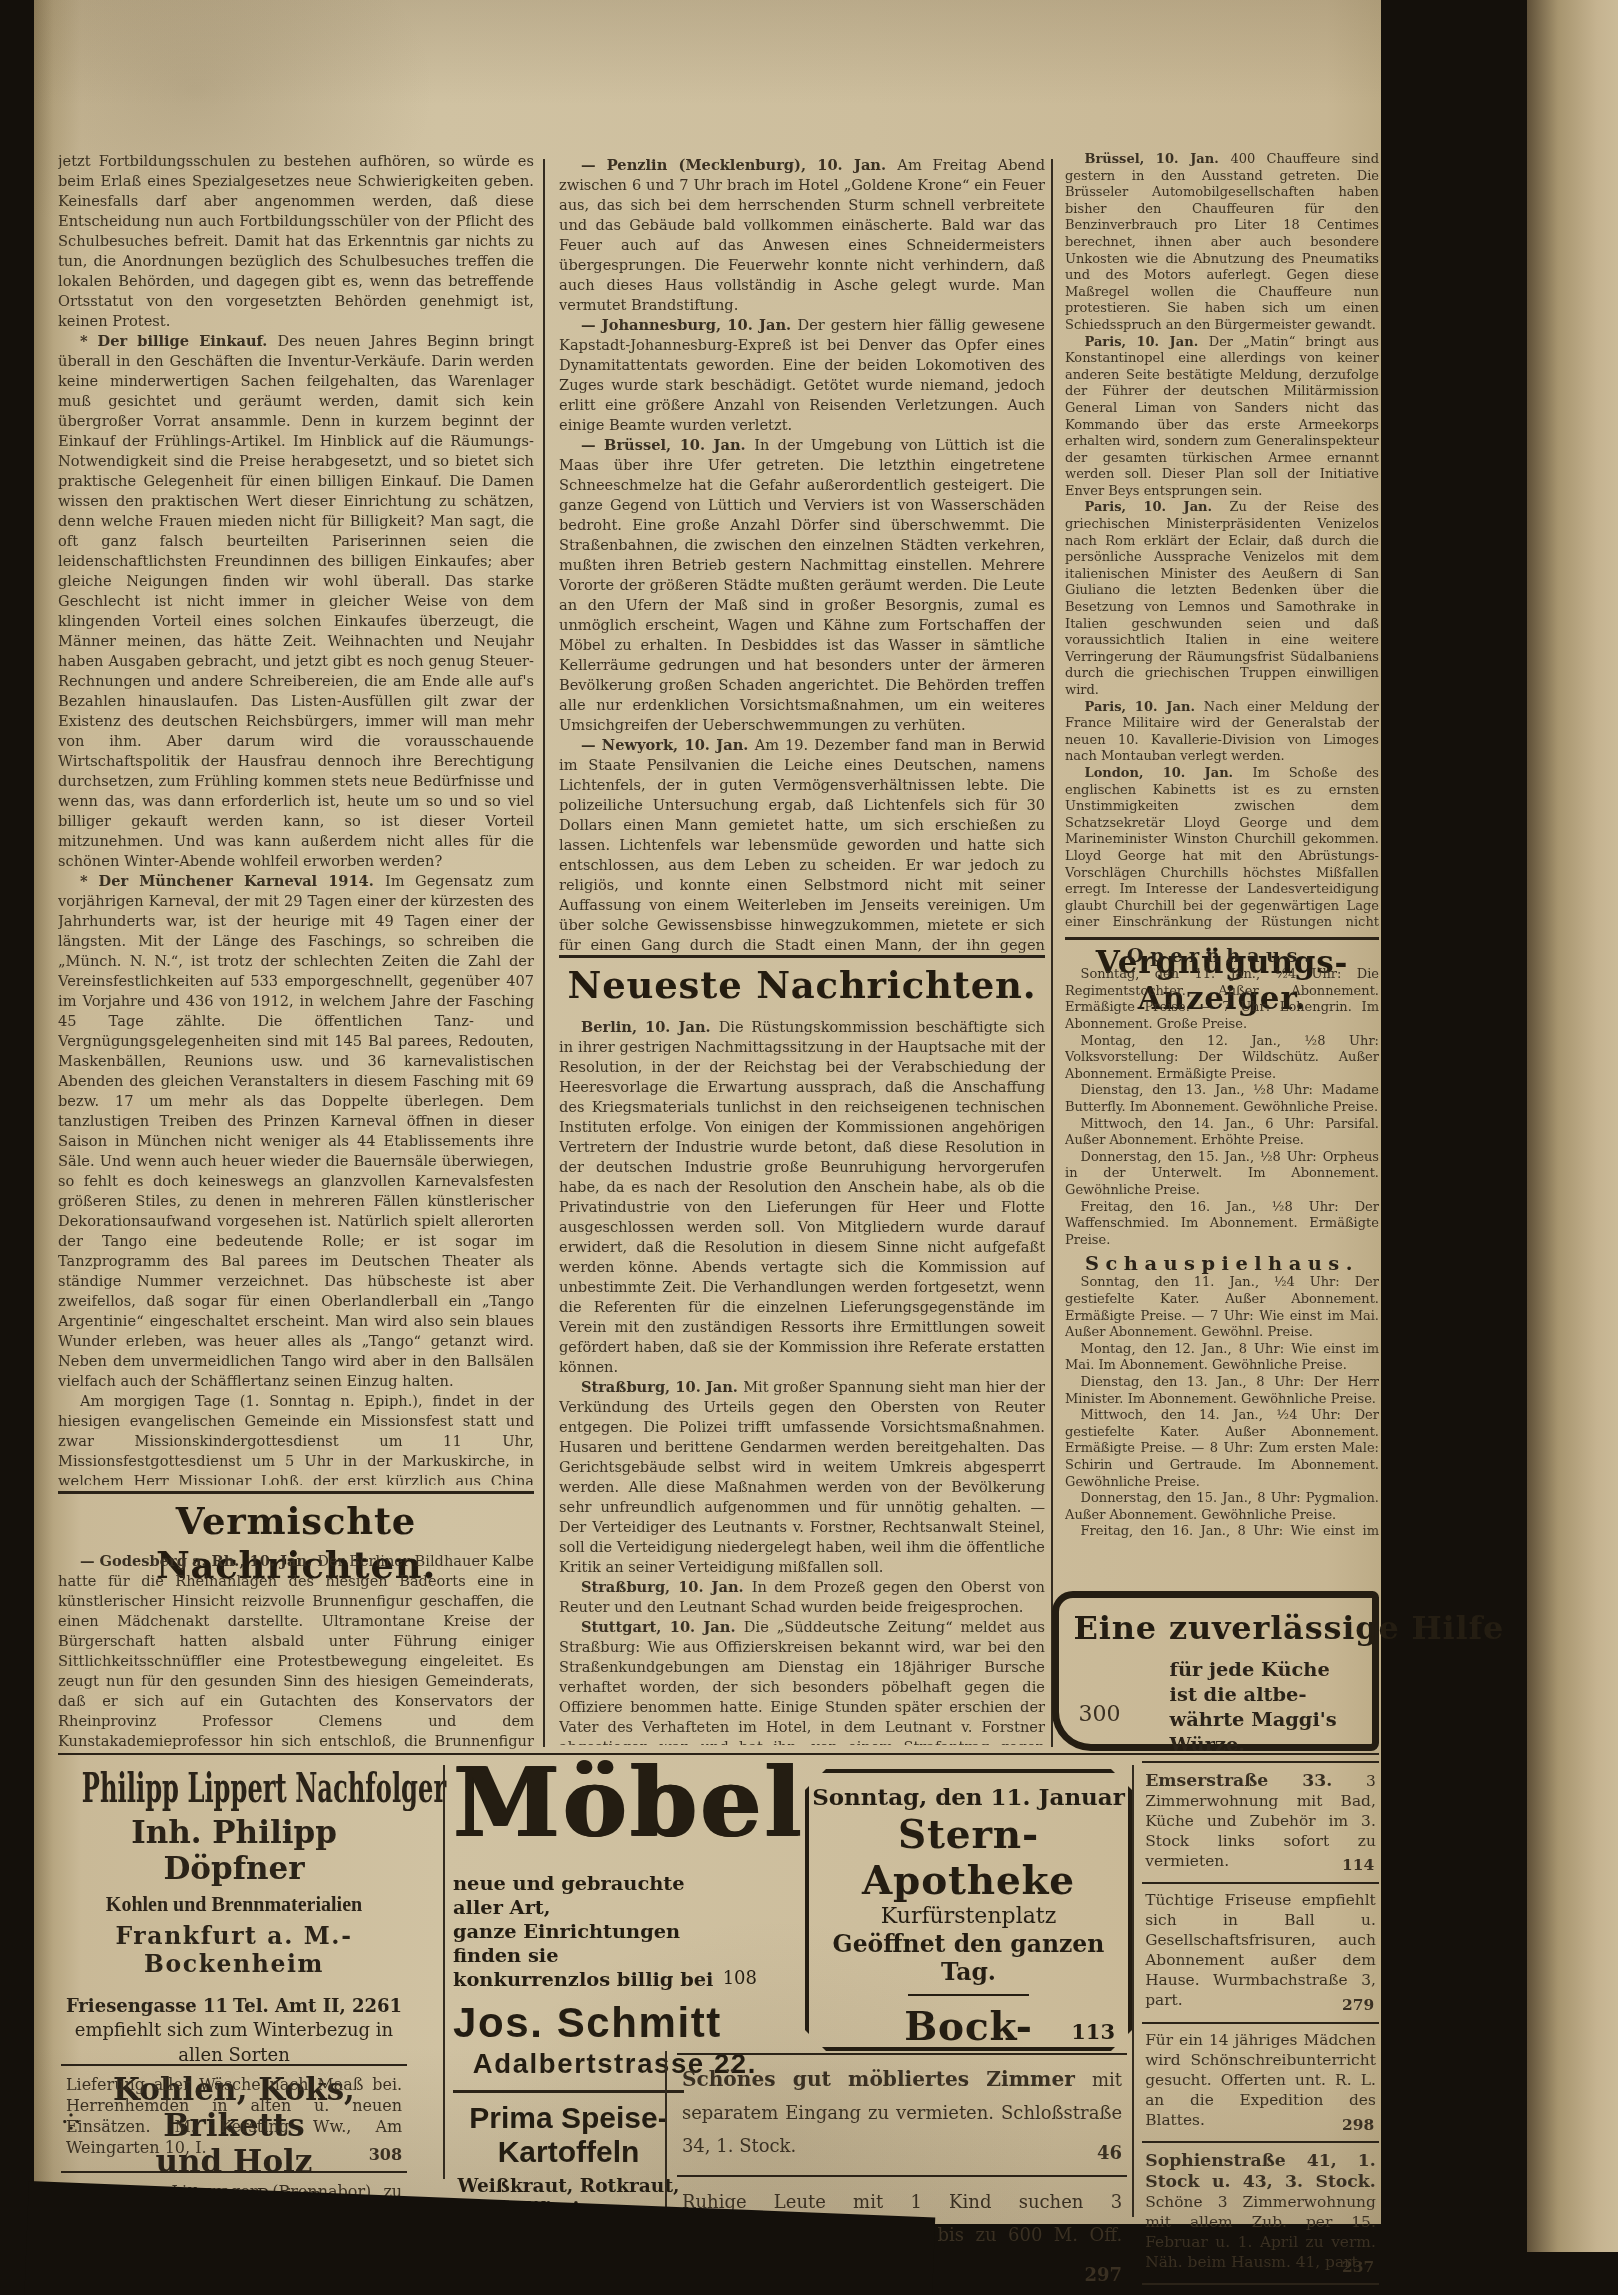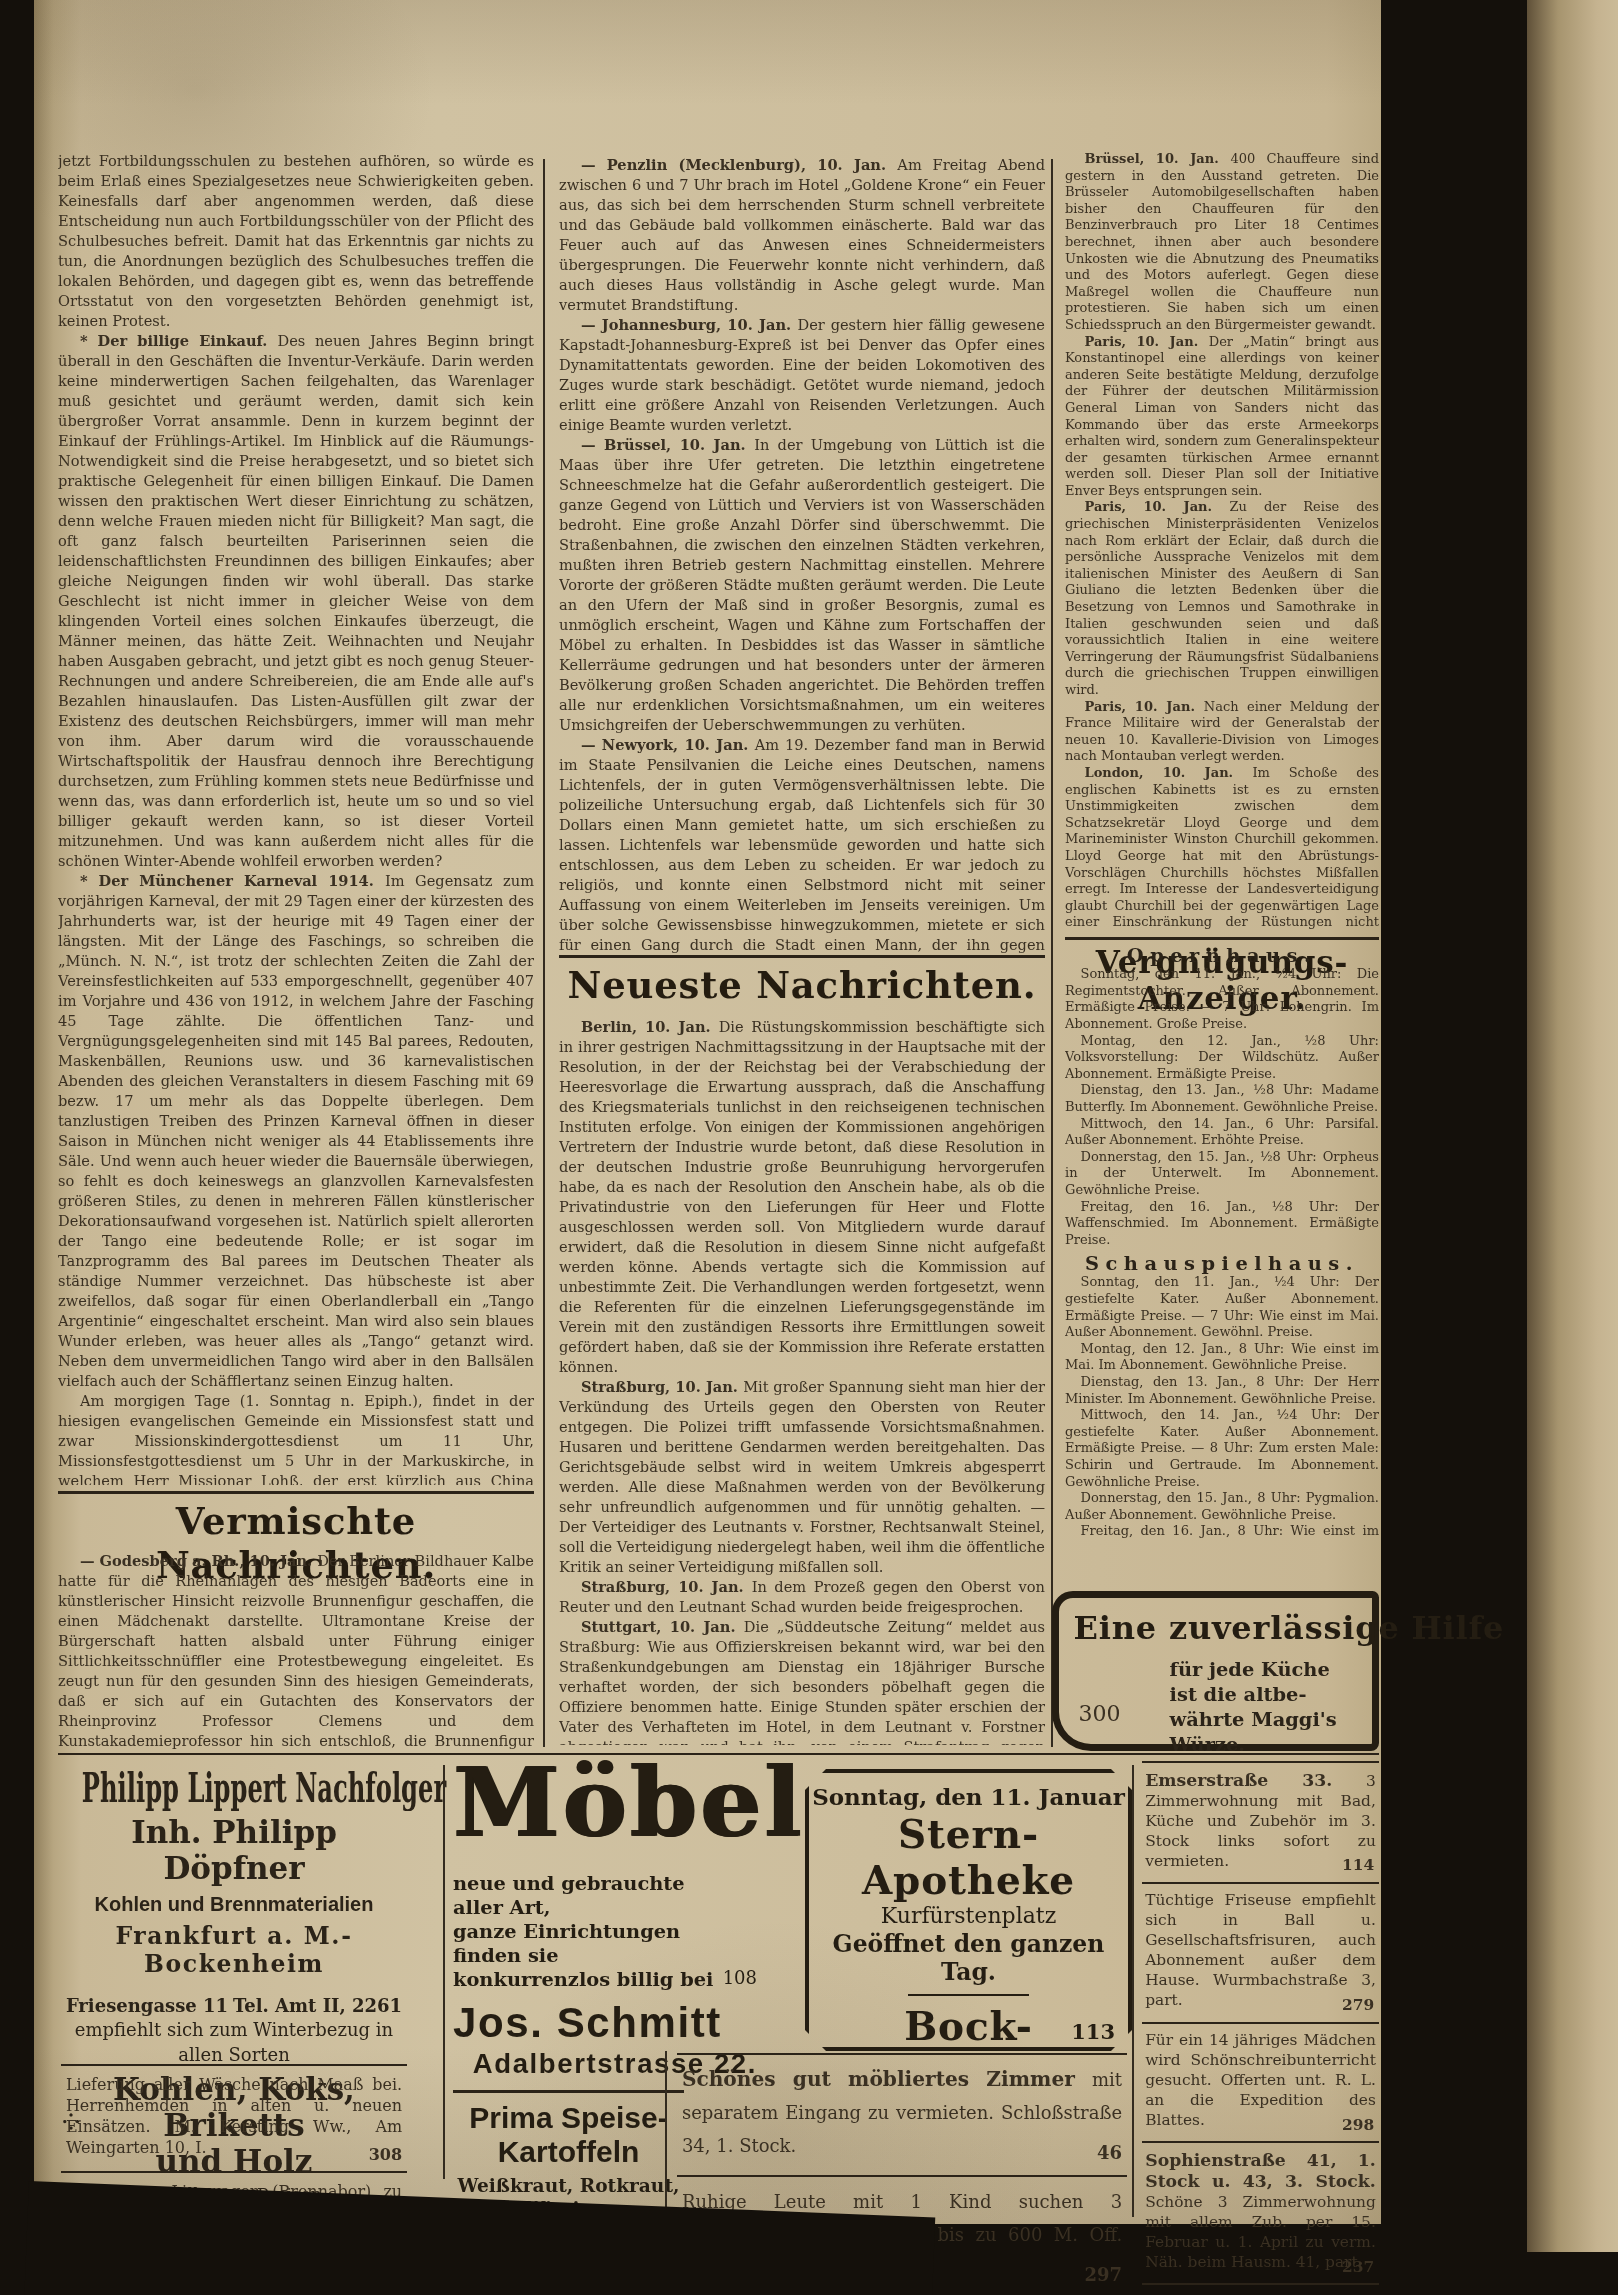--- a/index.html
+++ b/index.html
@@ -36,21 +36,21 @@
   .maggi-frame{box-sizing:border-box;width:100%;height:100%;border:7.3px solid #241d12;
     border-radius:21px 6.5px 8px 39px;padding:11.3px 11.3px 6.5px 14.6px;position:relative}
   .maggi-title{font-size:32px;font-weight:bold;color:#241d12;letter-spacing:0.8px;white-space:nowrap}
   .maggi-lines{margin-top:9.7px;padding-left:96px;font-size:19.4px;line-height:25px;font-weight:bold;color:#2b2318}
   .maggi-num{position:absolute;left:19.4px;bottom:18px;font-size:22px;color:#3a3022}
   
   .sans{font-family:"Liberation Sans",sans-serif}
   .adA{width:346px;text-align:center;color:#2b2318}
   .lip1{font-size:27.5px;font-weight:bold;white-space:nowrap;transform:scale(.88,1.5);transform-origin:center;margin-top:8px}
   .lip2{font-size:31px;font-weight:bold;margin-top:11.3px}
-  .lip3{font-size:20px;font-weight:bold;font-family:Liberation Sans, sans-serif;margin-top:6.5px}
+  .lip3{font-size:20px;font-weight:bold;font-family:Liberation Serif, serif;margin-top:6.5px}
   .lip4{font-size:23.5px;font-weight:bold;margin-top:6.5px;letter-spacing:1.6px}
   .lip-row{display:flex;justify-content:space-between;font-size:18px;font-weight:bold;margin-top:17px;padding:0 4.9px}
   .lip5{font-size:18px;margin-top:3.2px}
   .lip-big{font-size:31px;font-weight:bold;margin-top:6.5px;position:relative}
   .lip-orn{position:absolute;left:1.6px;top:36px;font-size:21px}
   .lip-small{font-size:17px;margin-top:4.9px}
   .lip-last{position:relative;font-size:16px;margin-top:1.6px;padding:0 4.9px}
   .lip-last .cl-num{bottom:-1.6px}
   .cl-col .cl-item{position:relative;border-top:2.4px solid #2b2318;padding:8px 4.9px 13px 4.9px;
     font-size:16px;line-height:21px;text-align:justify}

